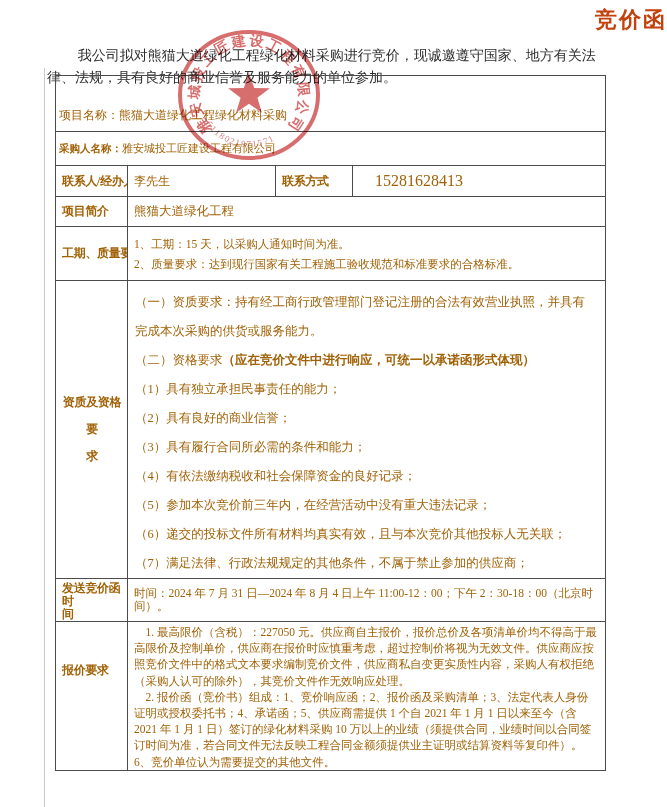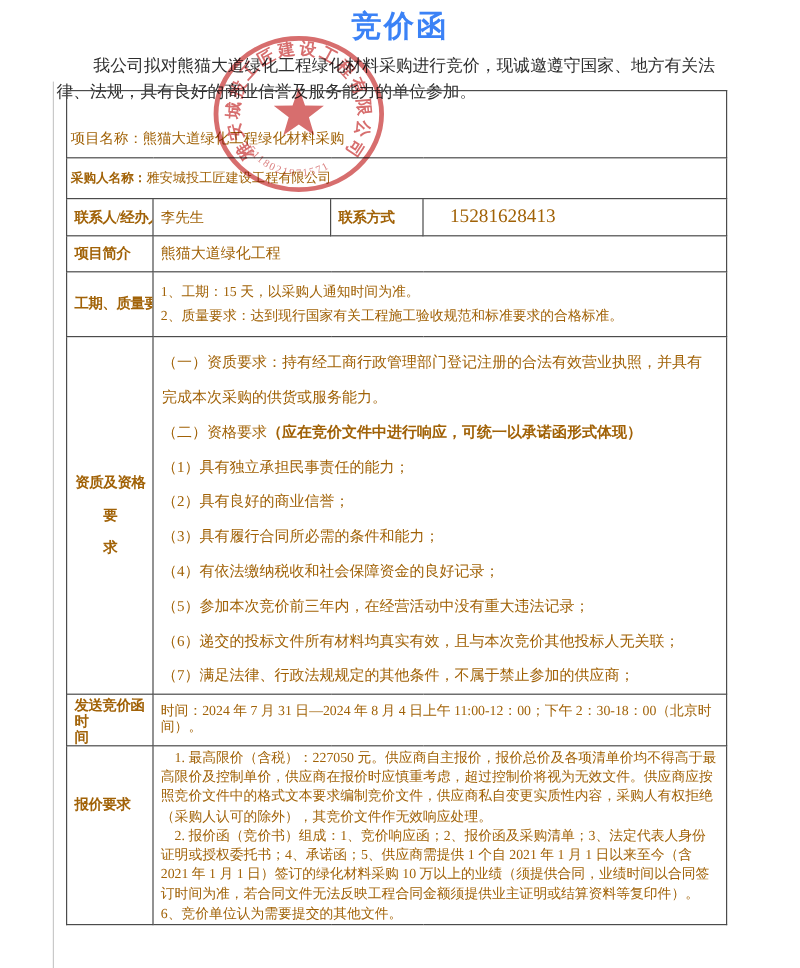--- a/index.html
+++ b/index.html
@@ -10,22 +10,22 @@
     font-family:"Liberation Serif","DejaVu Serif",serif;
     color:#333;
     overflow:hidden;
   }
   .page-fold{
     position:absolute;left:44px;top:68px;width:1px;height:739px;
     background:#c9c9c9;
   }
   .doc-title{
     position:absolute;top:5px;left:0;width:100%;
-    text-align:center;
-    font-size:25px;font-weight:bold;color:#3b82f6;
+    text-align:right;
+    font-size:22px;font-weight:bold;color:#c2410c;
     letter-spacing:2px;
   }
   .intro{
     position:absolute;left:47px;top:31px;width:567px;
     font-size:14px;line-height:21.5px;color:#2e2e2e;
     text-indent:2.2em;
   }
   table.bid{
     position:absolute;left:55px;top:75px;
     width:550px;

